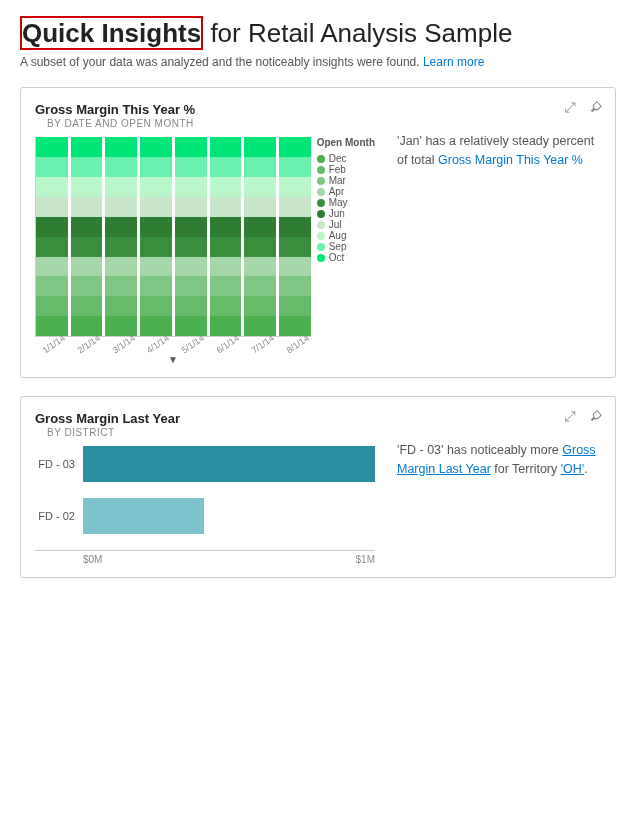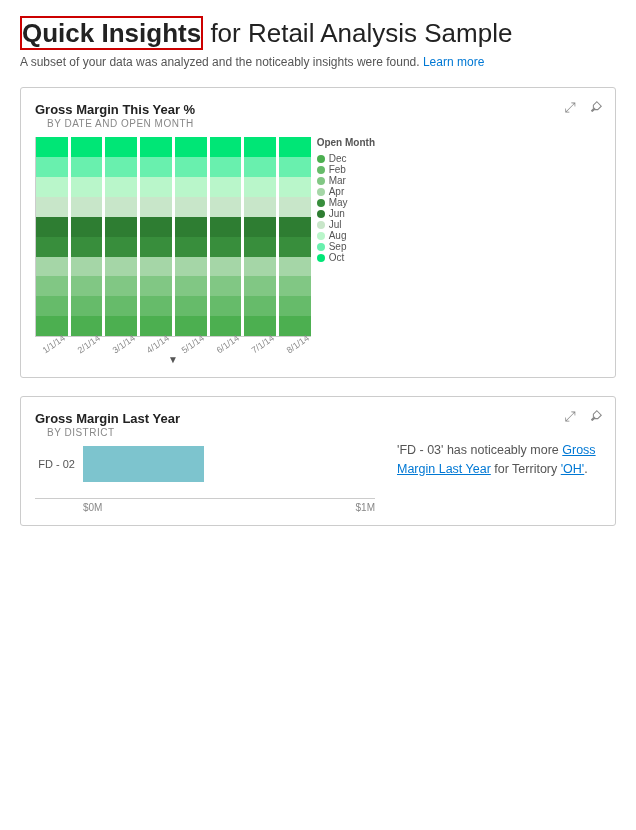--- a/index.html
+++ b/index.html
@@ -400,39 +400,48 @@
                   <span class="legend-dot" style="background-color: rgb(105, 240, 174);"></span>
                   <span>Sep</span>
                 </div>
                 <div class="legend-item">
                   <span class="legend-dot" style="background-color: rgb(0, 230, 118);"></span>
                   <span>Oct</span>
                 </div>
               </div>
           </div>
         </div>
+      </div>
+      <div class="insight-text">
+        <span>'Jan' has a relatively steady percent of total </span><strong>Gross Margin This Year %</strong>
       </div>
     </div>
   </div>
 
   <div class="insight-card">
     <div class="card-actions">
       <span class="card-action-icon">⤢</span>
       <span class="card-action-icon">
         <svg width="14" height="14" viewBox="0 0 16 16" fill="none" xmlns="http://www.w3.org/2000/svg">
           <path d="M9 2L14 7L10 11H6L4 13L3 12L5 10V6L9 2Z" stroke="#888" stroke-width="1.2" fill="none"></path>
           <line x1="3" y1="13" x2="7" y2="9" stroke="#888" stroke-width="1.2"></line>
         </svg>
       </span>
     </div>
     <div class="card-content">
       <div class="chart-area">
         <div class="chart-title">Gross Margin Last Year</div>
         <div class="chart-subtitle">BY DISTRICT</div>
         <div class="chart2-wrapper" id="chart2-wrapper">
+            <div class="chart2-bar-row">
+              <div class="chart2-label">FD - 03</div>
+              <div class="chart2-bar-bg">
+                <div class="chart2-bar-fill" style="width: 100%; background-color: rgb(42, 143, 160);"></div>
+              </div>
+            </div>
             <div class="chart2-bar-row">
               <div class="chart2-label">FD - 02</div>
               <div class="chart2-bar-bg">
                 <div class="chart2-bar-fill" style="width: 41.3043%; background-color: rgb(125, 196, 206);"></div>
               </div>
             </div>
           </div>
         <div class="chart2-xaxis-row">
           <span>$0M</span>
           <span>$1M</span>

